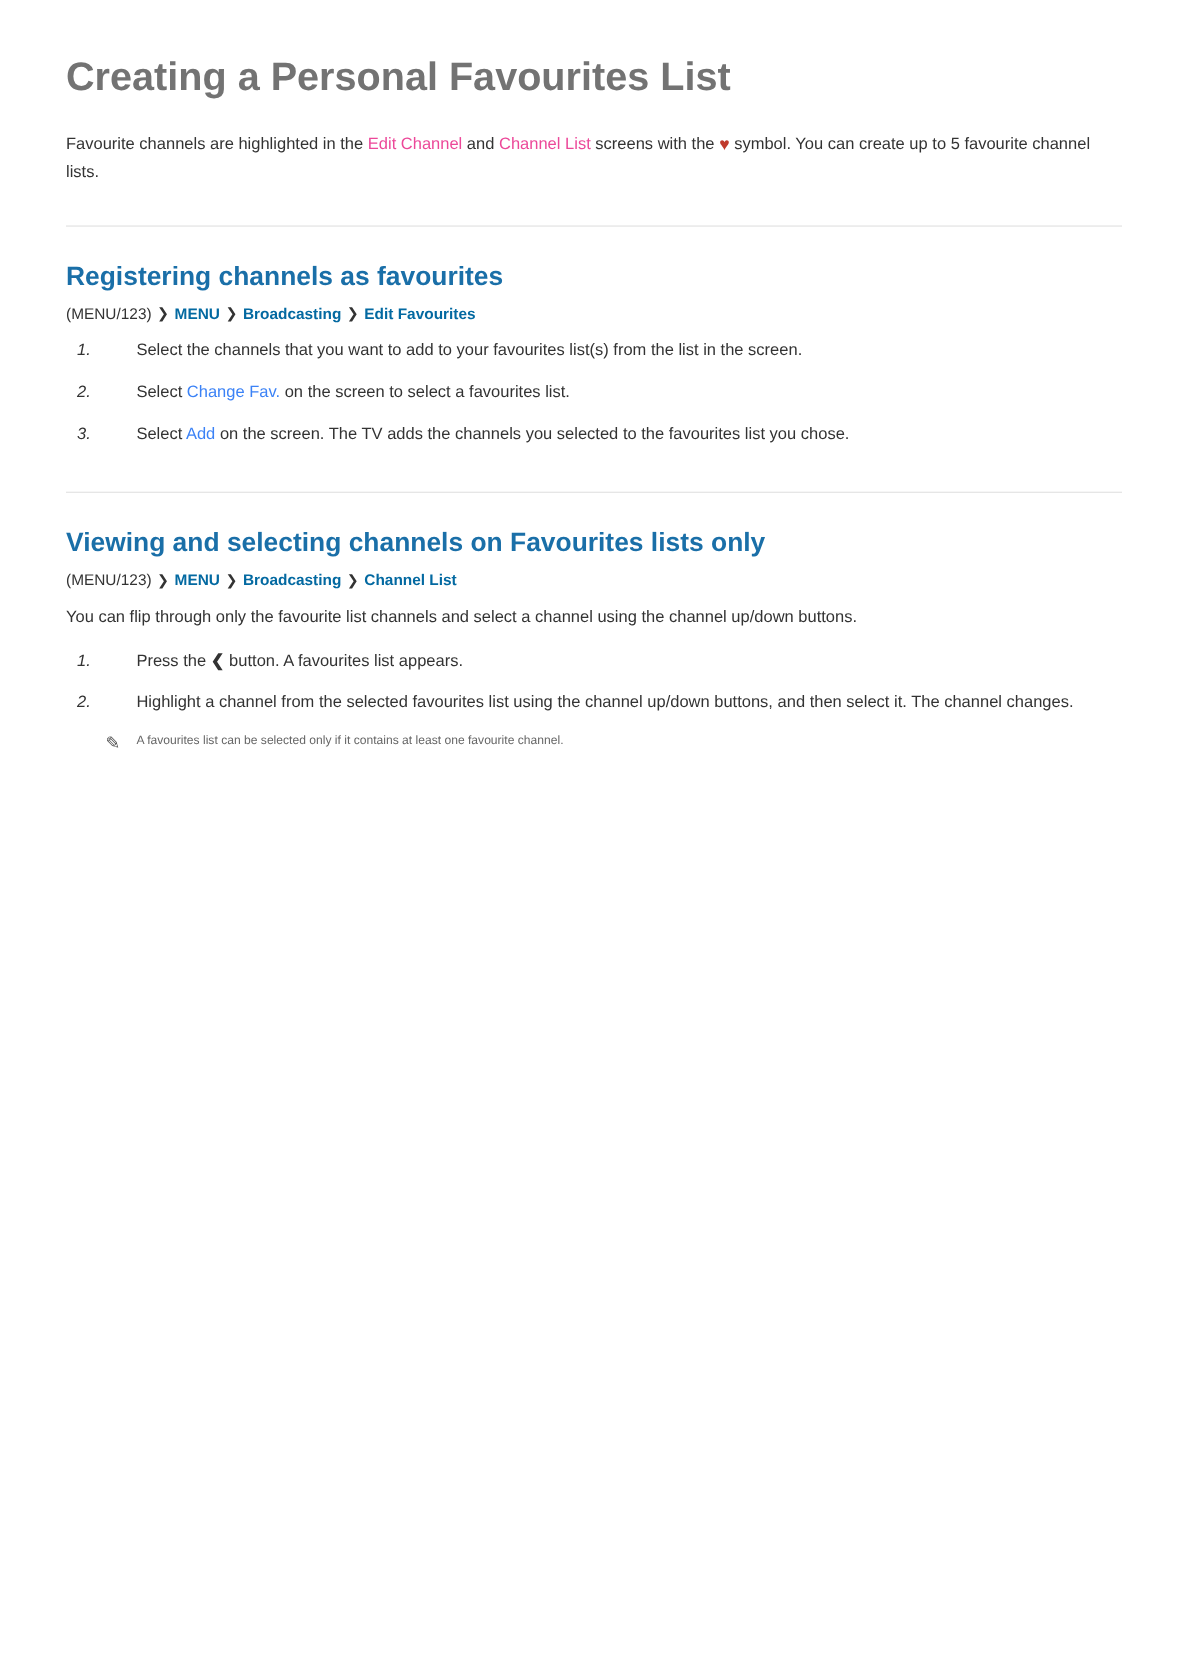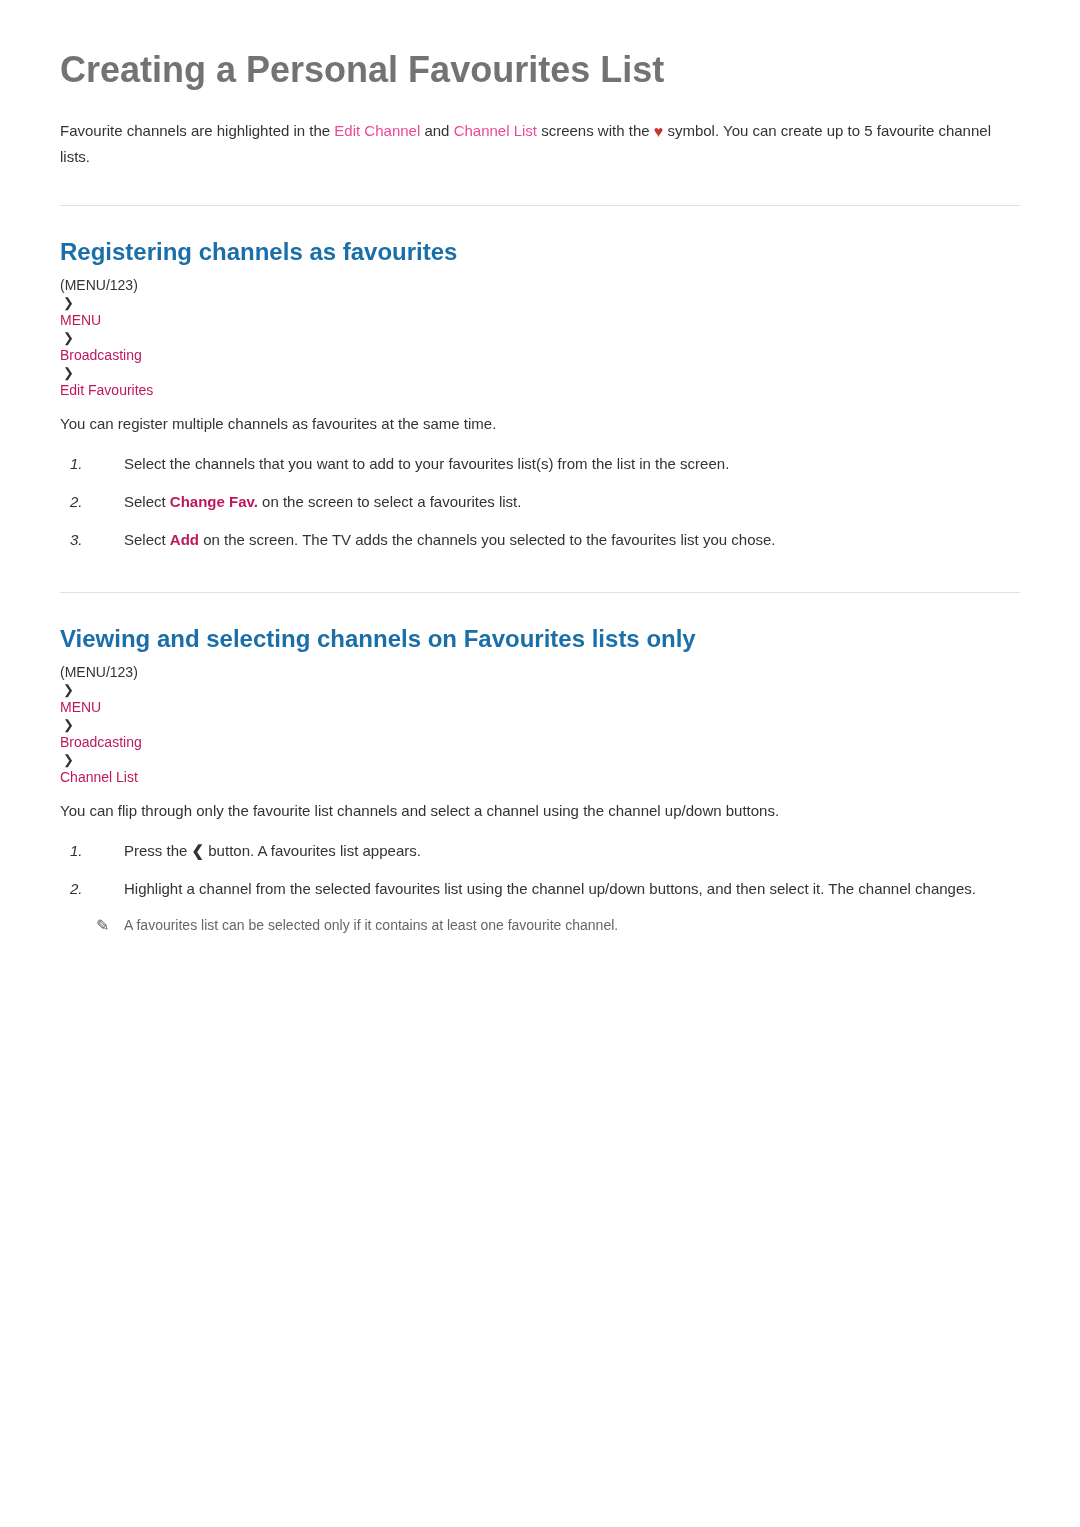--- a/index.html
+++ b/index.html
@@ -53,34 +53,34 @@
       margin-bottom: 10px;
       margin-top: 10px;
       line-height: 1.3;
     }
 
     .breadcrumb {
       font-size: 14px;
       color: #333333;
       margin-bottom: 14px;
       display: flex;
+      align-items: center;
       flex-wrap: wrap;
       gap: 2px;
-      flex-direction: column;
     }
 
     .breadcrumb .chevron {
       color: #333333;
       margin: 0 3px;
       font-size: 13px;
     }
 
     .breadcrumb .bc-link {
-      color: #be185d;
-      font-weight: 400;
+      color: #0369a1;
+      font-weight: 700;
       text-decoration: none;
     }
 
     .breadcrumb .bc-plain {
       color: #333333;
     }
 
     .section-intro {
       font-size: 15px;
       color: #333333;
@@ -110,22 +110,22 @@
       font-size: 15px;
       margin-right: 8px;
     }
 
     .step-text {
       flex: 1;
       margin-left: 18px;
     }
 
     .step-link {
-      color: #be185d;
-      font-weight: 700;
+      color: #3b82f6;
+      font-weight: 400;
       text-decoration: none;
     }
 
     .section {
       margin-bottom: 40px;
     }
 
     .divider {
       border: none;
       border-top: 1px solid #e0e0e0;
@@ -141,21 +141,21 @@
     }
 
     .note-icon {
       color: #555555;
       font-size: 16px;
       margin-top: 1px;
       min-width: 20px;
     }
 
     .note-text {
-      font-size: 14px;
+      font-size: 11px;
       color: #666666;
       line-height: 1.5;
     }
 
     .chevron-left {
       font-size: 15px;
       font-weight: bold;
       color: #333333;
     }
   </style>
@@ -178,21 +178,20 @@
   <div class="breadcrumb">
     <span class="bc-plain">(MENU/123)</span>
     <span class="chevron">❯</span>
     <a class="bc-link">MENU</a>
     <span class="chevron">❯</span>
     <a class="bc-link">Broadcasting</a>
     <span class="chevron">❯</span>
     <a class="bc-link">Edit Favourites</a>
   </div>
 
-  <p class="section-intro">You can register multiple channels as favourites at the same time.</p>
 
   <ol class="steps-list">
     <li>
       <span class="step-num">1.</span>
       <span class="step-text">Select the channels that you want to add to your favourites list(s) from the list in the screen.</span>
     </li>
     <li>
       <span class="step-num">2.</span>
       <span class="step-text">
         <span>Select </span><a class="step-link">Change Fav.</a><span> on the screen to select a favourites list.</span>

